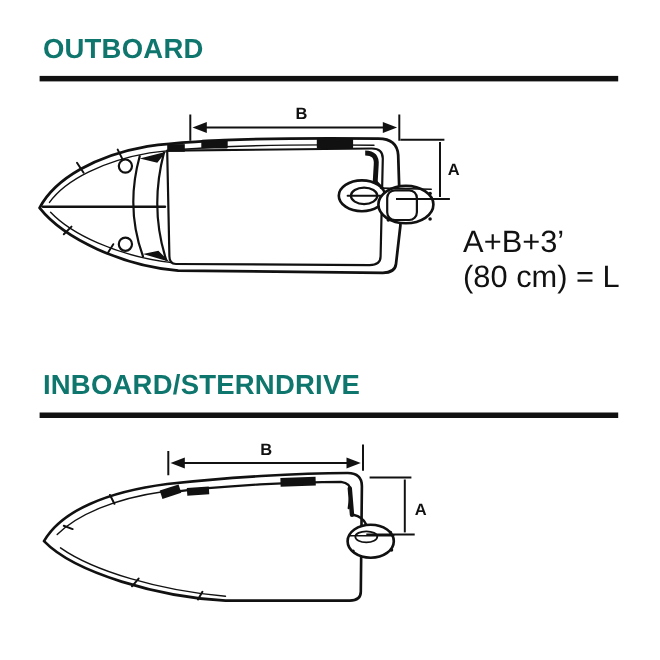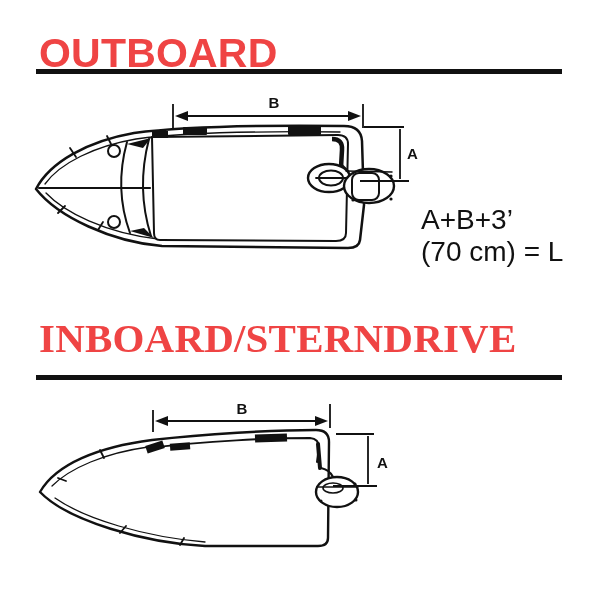--- a/index.html
+++ b/index.html
@@ -1,22 +1,22 @@
 <!DOCTYPE html>
 <html><head>
 <meta charset="utf-8">
 <style>
   html,body{margin:0;padding:0;background:#fff;}
   #stage{
     position:relative;width:600px;height:600px;background:#ffffff;
     overflow:hidden;font-family:"Liberation Sans",sans-serif;color:#111111;
   }
   .heading{
-    position:absolute;left:39px;font-size:41px;line-height:1;font-weight:700;
-    letter-spacing:.2px;color:#ef4444;white-space:nowrap;
+    position:absolute;left:39px;font-size:25px;line-height:1;font-weight:700;
+    letter-spacing:.2px;color:#0f766e;white-space:nowrap;
   }
   .rule{position:absolute;left:36px;width:526px;height:5px;background:#111111;}
   .formula{position:absolute;font-size:28px;line-height:32px;font-weight:400;color:#111111;}
   .formula .line{white-space:pre;}
   .diagram{position:absolute;}
   .dim-label{font:600 15px "Liberation Sans",sans-serif;fill:#111111;}
   svg *{vector-effect:none;}
 </style>
 </head>
 <body>
@@ -77,24 +77,24 @@
     <g stroke="#111" stroke-width="1.8" fill="none">
       <path d="M 364 127 L 404 127"></path>
       <path d="M 360 181 L 409 181"></path>
       <path d="M 400 129 L 400 179"></path>
     </g>
     <text class="dim-label" x="407" y="159">A</text>
   </svg>
 
   <div class="formula" style="left:421px;top:204px;">
     <div class="line">A+B+3’</div>
-    <div class="line">(70 cm) = L</div>
+    <div class="line">(80 cm) = L</div>
   </div>
 
-  <div class="heading" style="top:318px;font-family:Liberation Serif, serif;">INBOARD/STERNDRIVE</div>
+  <div class="heading" style="top:338px;">INBOARD/STERNDRIVE</div>
   <div class="rule" style="top:375px;"></div>
 
   <svg class="diagram" style="left:20px;top:395px;" width="400" height="165" viewBox="20 395 400 165">
 
     <g stroke="#111" fill="none" stroke-linecap="round" stroke-linejoin="round">
       <path d="M 40 492 C 56 464, 98 447, 152 440 C 205 434, 272 430, 316 430 Q 329 430, 329 442 L 328 538 Q 328 546, 318 546 L 205 546 C 145 543, 68 521, 40 492 Z" fill="#ffffff" stroke-width="2.4"></path>
       <path d="M 52 486 C 70 468, 105 453, 148 447" stroke-width="1.3"></path>
       <path d="M 55 498 C 85 519, 145 537, 205 542" stroke-width="1.3"></path>
       <path d="M 150 448 C 205 441, 272 438, 310 438 Q 319 439, 319 447 L 317 462" stroke-width="2"></path>
       <path d="M 100 450 L 104 458 M 58 478 L 66 481 M 120 533 L 126 526 M 180 545 L 184 538" stroke-width="1.8"></path>

